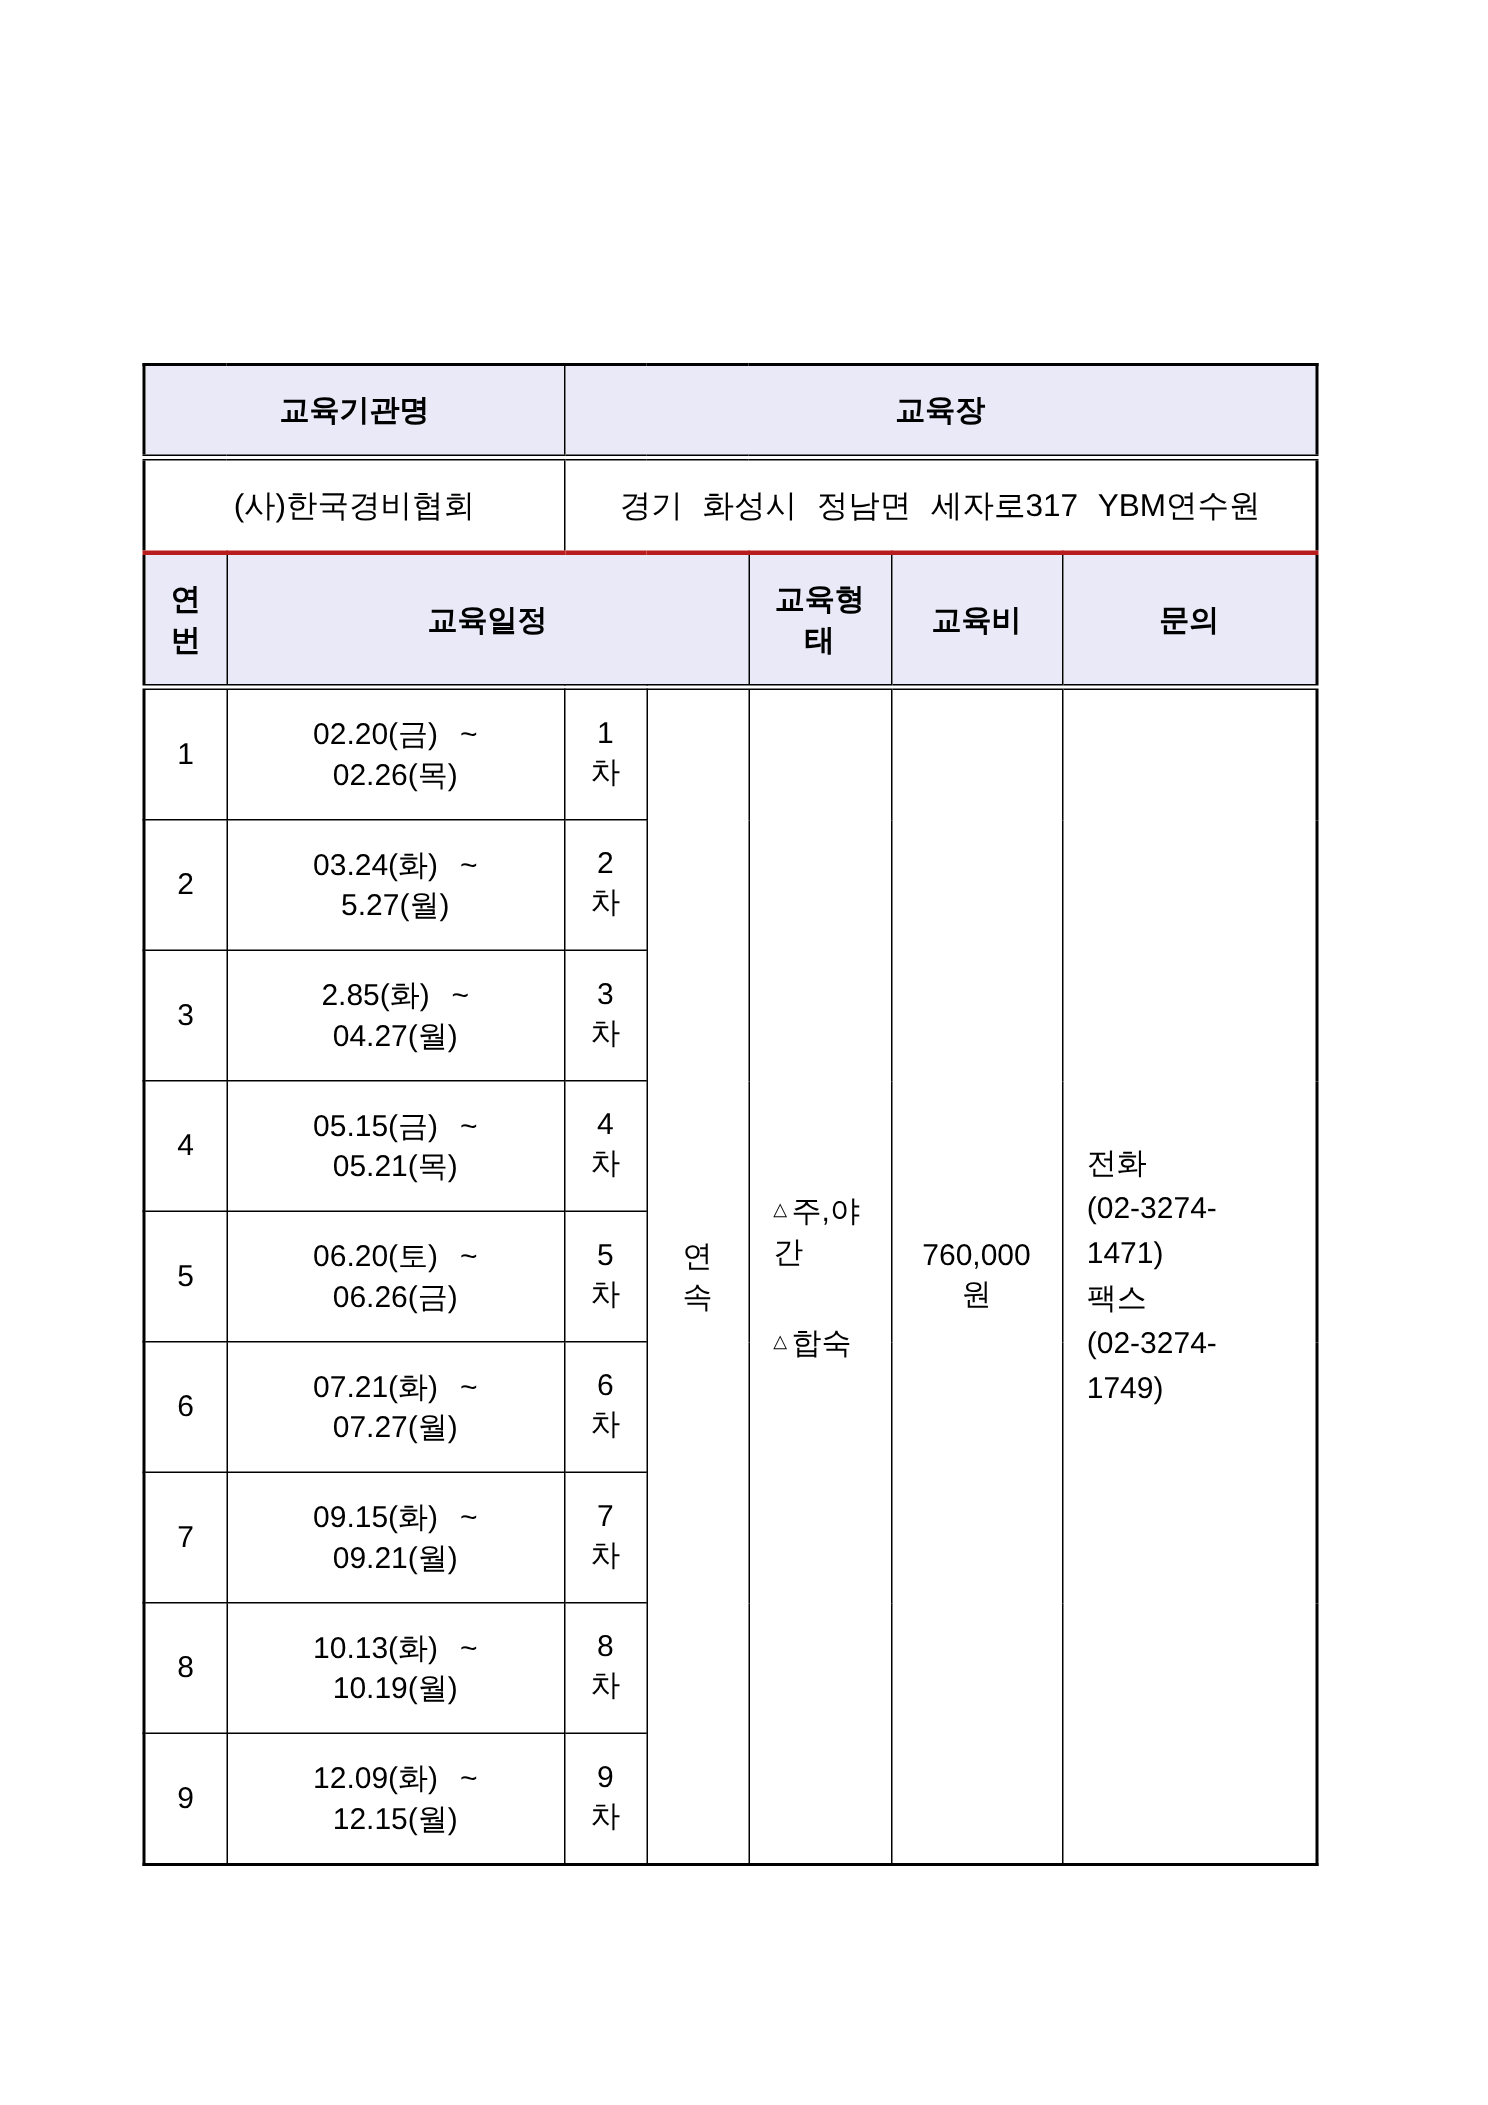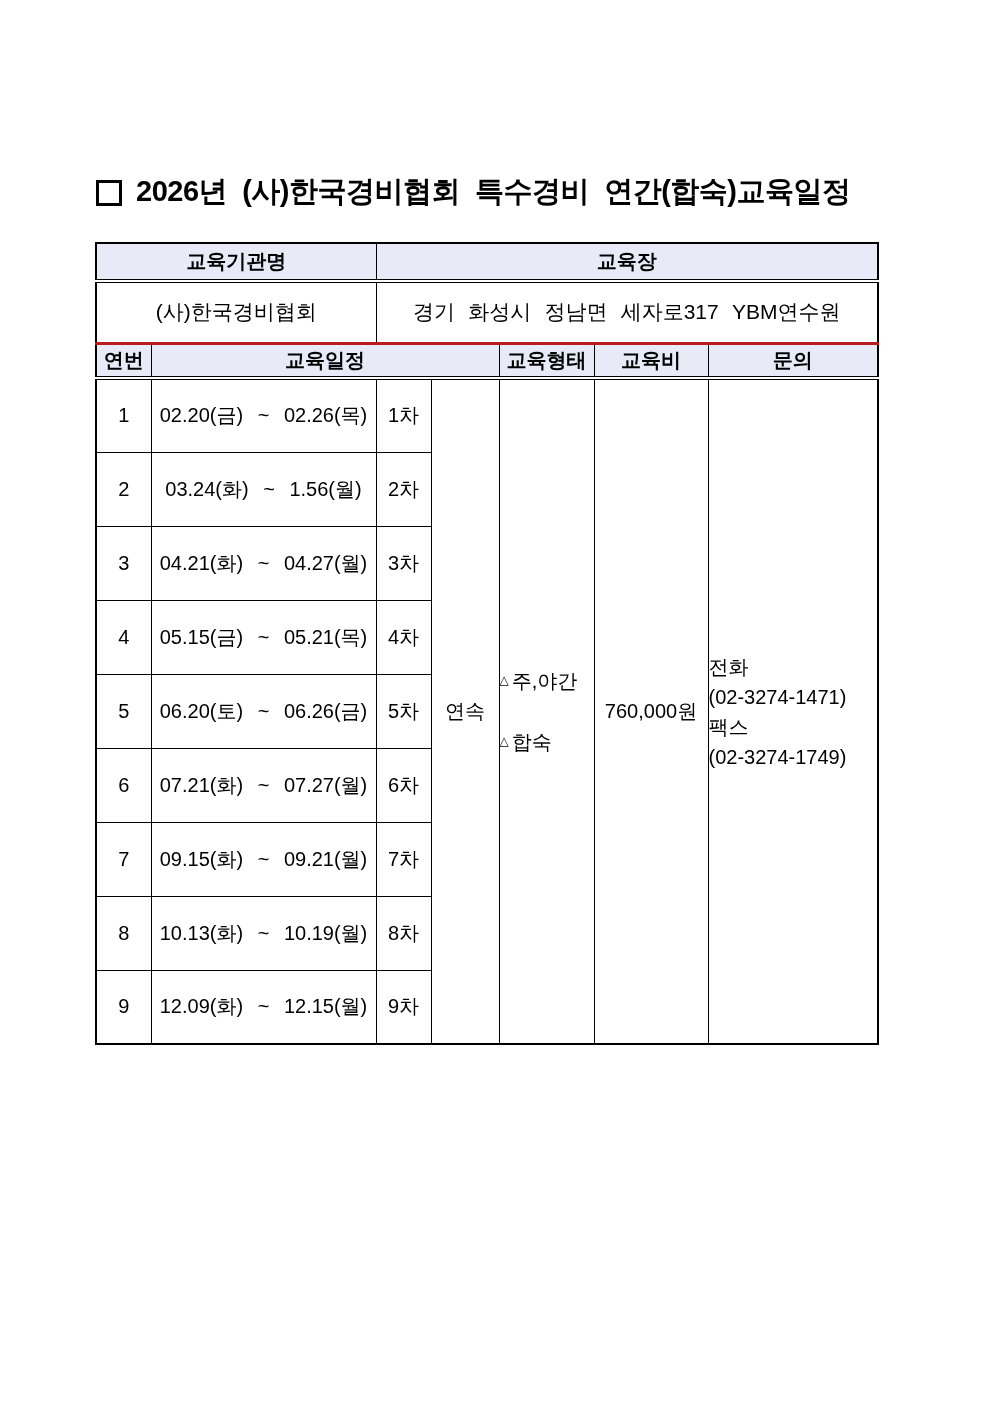--- a/index.html
+++ b/index.html
@@ -44,21 +44,21 @@
     top: 242px;
     width: 782px;
     border-collapse: collapse;
     table-layout: fixed;
     border: 2px solid #000;
   }
   table.sched td {
     border: 1px solid #000;
     text-align: center;
     vertical-align: middle;
-    padding: 0;
+    padding: 16px;
     font-size: 20px;
     overflow: hidden;
   }
   tr.row-hdr1 td, tr.row-hdr2 td {
     background: #e9e9f8;
     font-weight: bold;
     font-size: 20px;
   }
   tr.row-hdr1 { height: 38px; }
   tr.row-hdr1 td { border-bottom: 4px double #000; }
@@ -80,24 +80,20 @@
   .type-line.second { margin-top: 34px; }
   .type-line.second .label { font-weight: normal; }
 
   .contact-line { line-height: 30px; font-size: 20px; text-align: left; }
 </style>
 </head>
 <body>
 
 <div class="page">
 
-  <div class="title-row">
-    <span class="bullet-square"></span>
-    <span class="title-text">2026년  (사)한국경비협회  특수경비  연간(합숙)교육일정</span>
-  </div>
 
   <table class="sched">
     <colgroup>
       <col style="width:55px">
       <col style="width:225px">
       <col style="width:55px">
       <col style="width:68px">
       <col style="width:95px">
       <col style="width:114px">
       <col style="width:170px">
@@ -139,27 +135,27 @@
       <td rowspan="9">
         <div class="contact-line">전화</div>
         <div class="contact-line">(02-3274-1471)</div>
         <div class="contact-line">팩스</div>
         <div class="contact-line">(02-3274-1749)</div>
       </td>
     </tr>
 
     <tr class="row-data">
       <td>2</td>
-      <td class="cell-date">03.24(화) ~ 1.56(월)</td>
+      <td class="cell-date">03.24(화) ~ 5.27(월)</td>
       <td>2차</td>
     </tr>
 
     <tr class="row-data">
       <td>3</td>
-      <td class="cell-date">04.21(화) ~ 04.27(월)</td>
+      <td class="cell-date">2.85(화) ~ 04.27(월)</td>
       <td>3차</td>
     </tr>
 
     <tr class="row-data">
       <td>4</td>
       <td class="cell-date">05.15(금) ~ 05.21(목)</td>
       <td>4차</td>
     </tr>
 
     <tr class="row-data">

